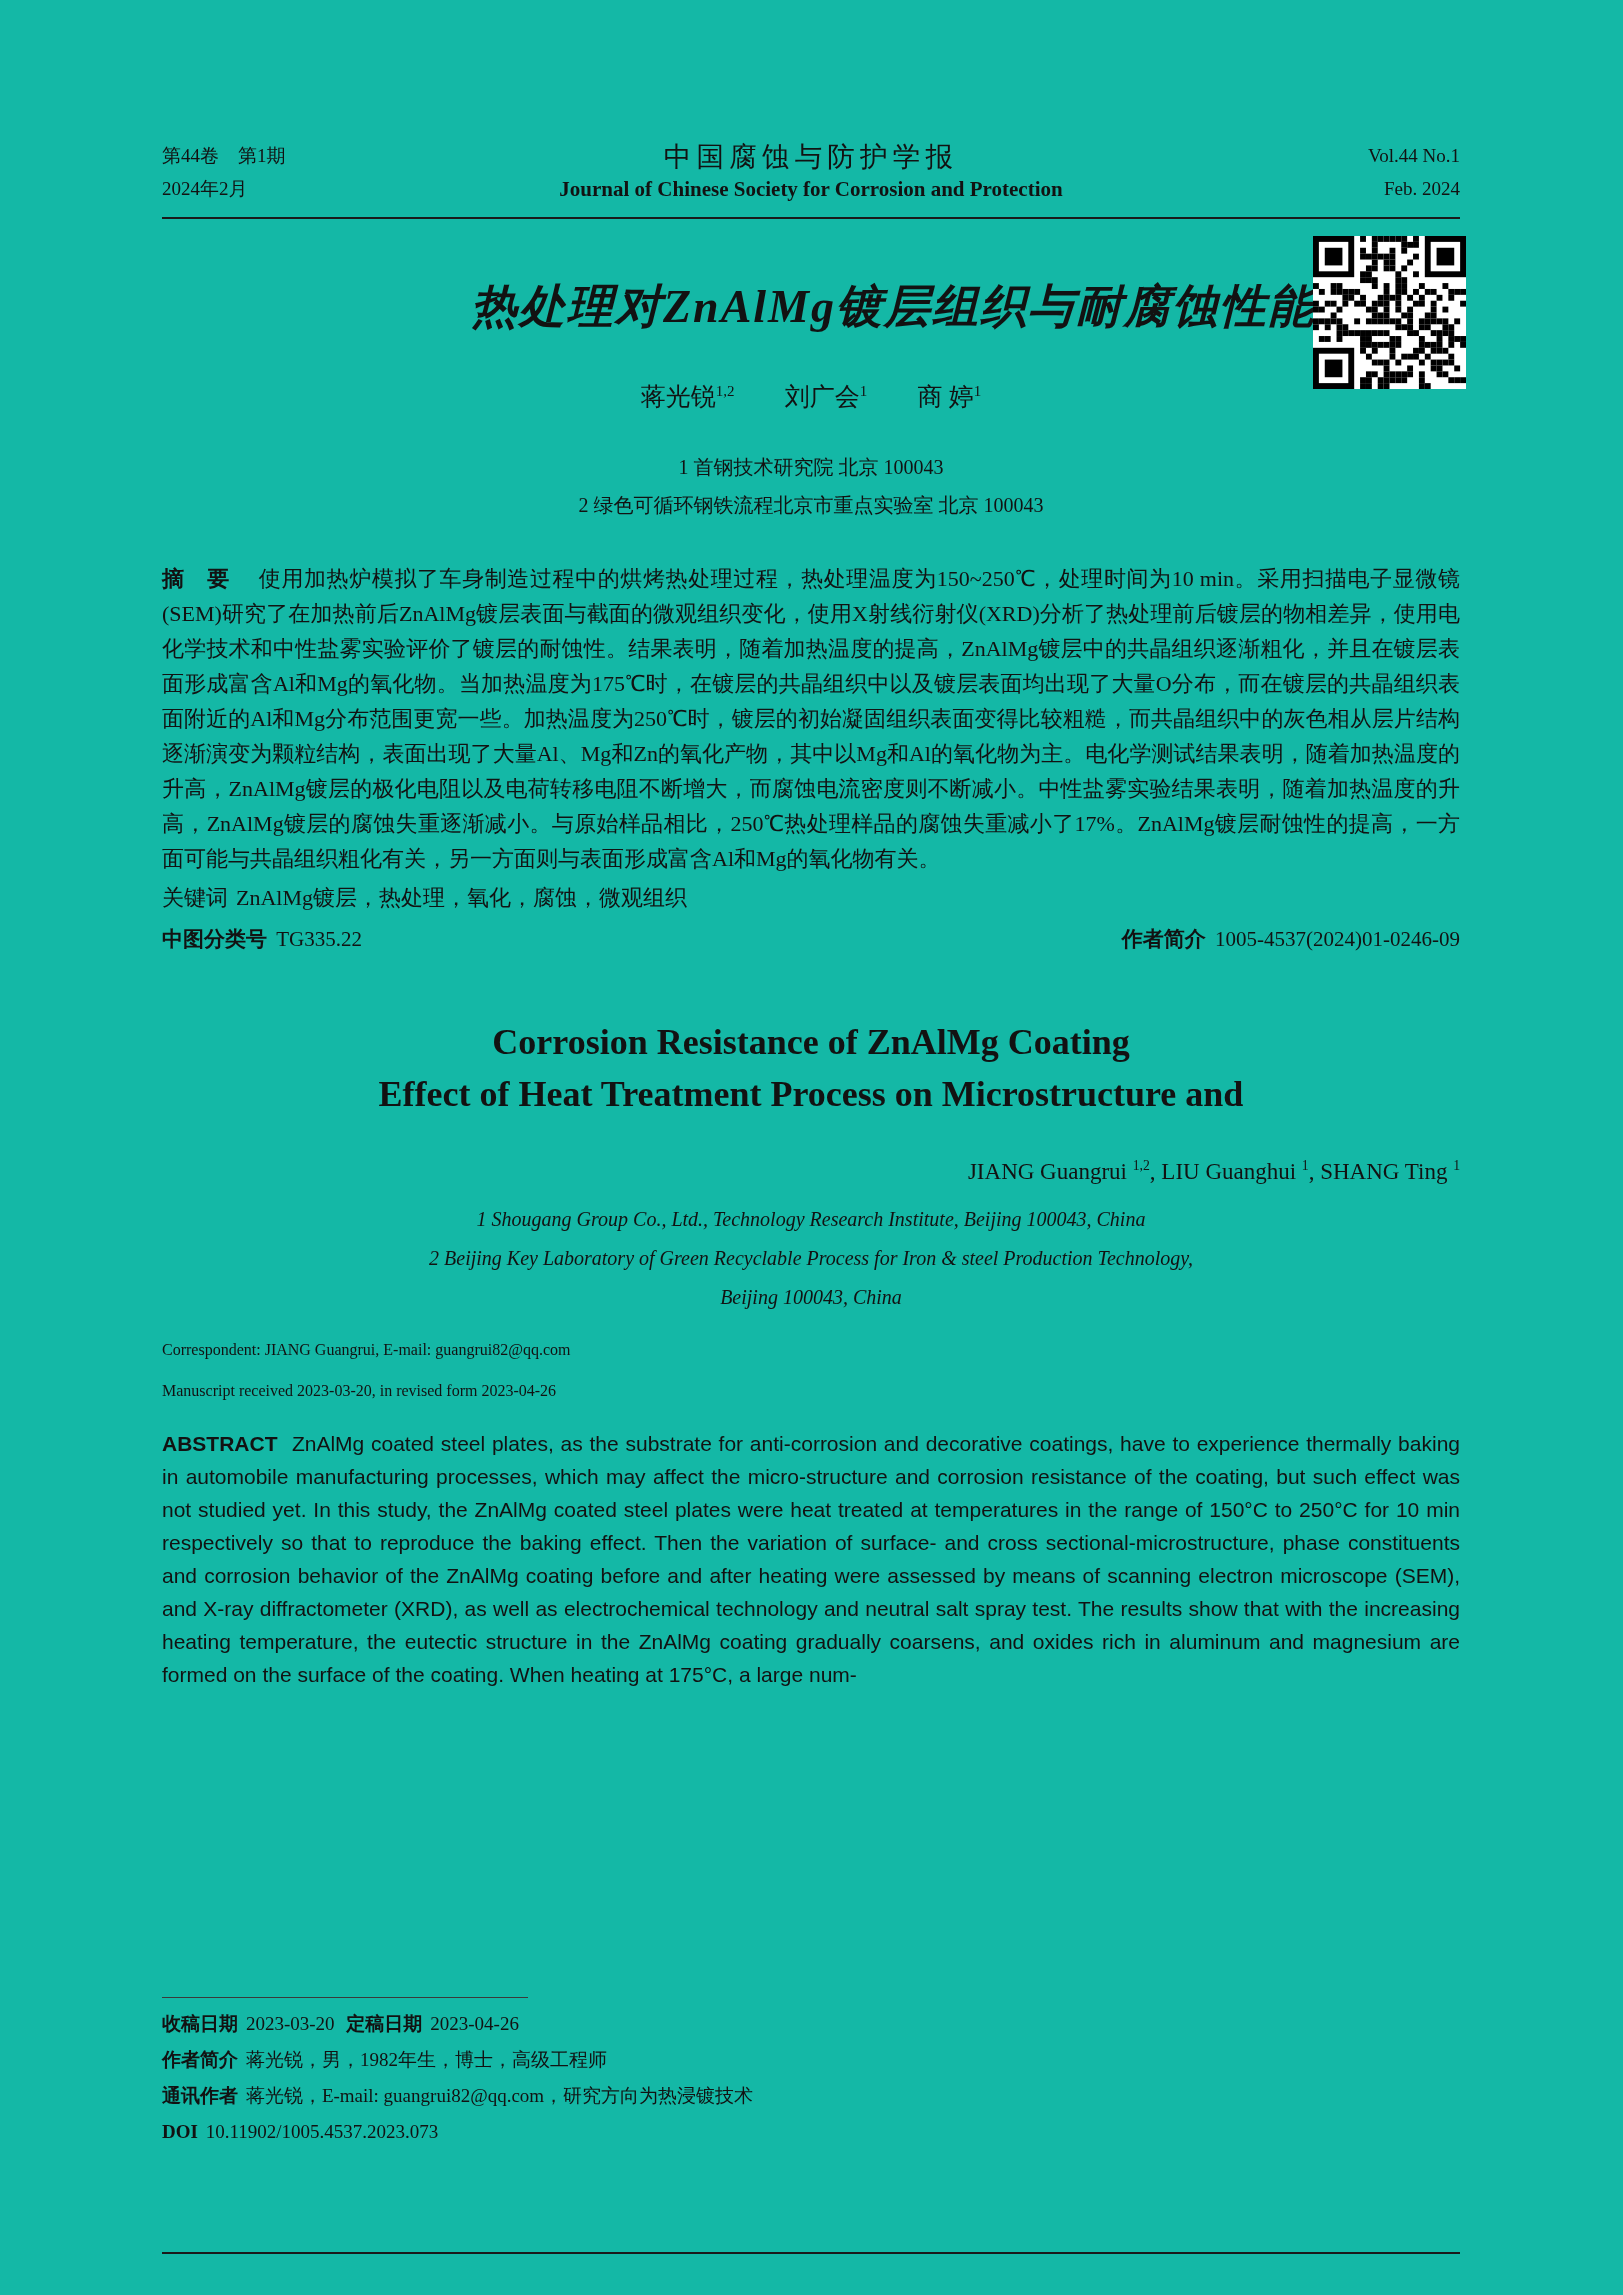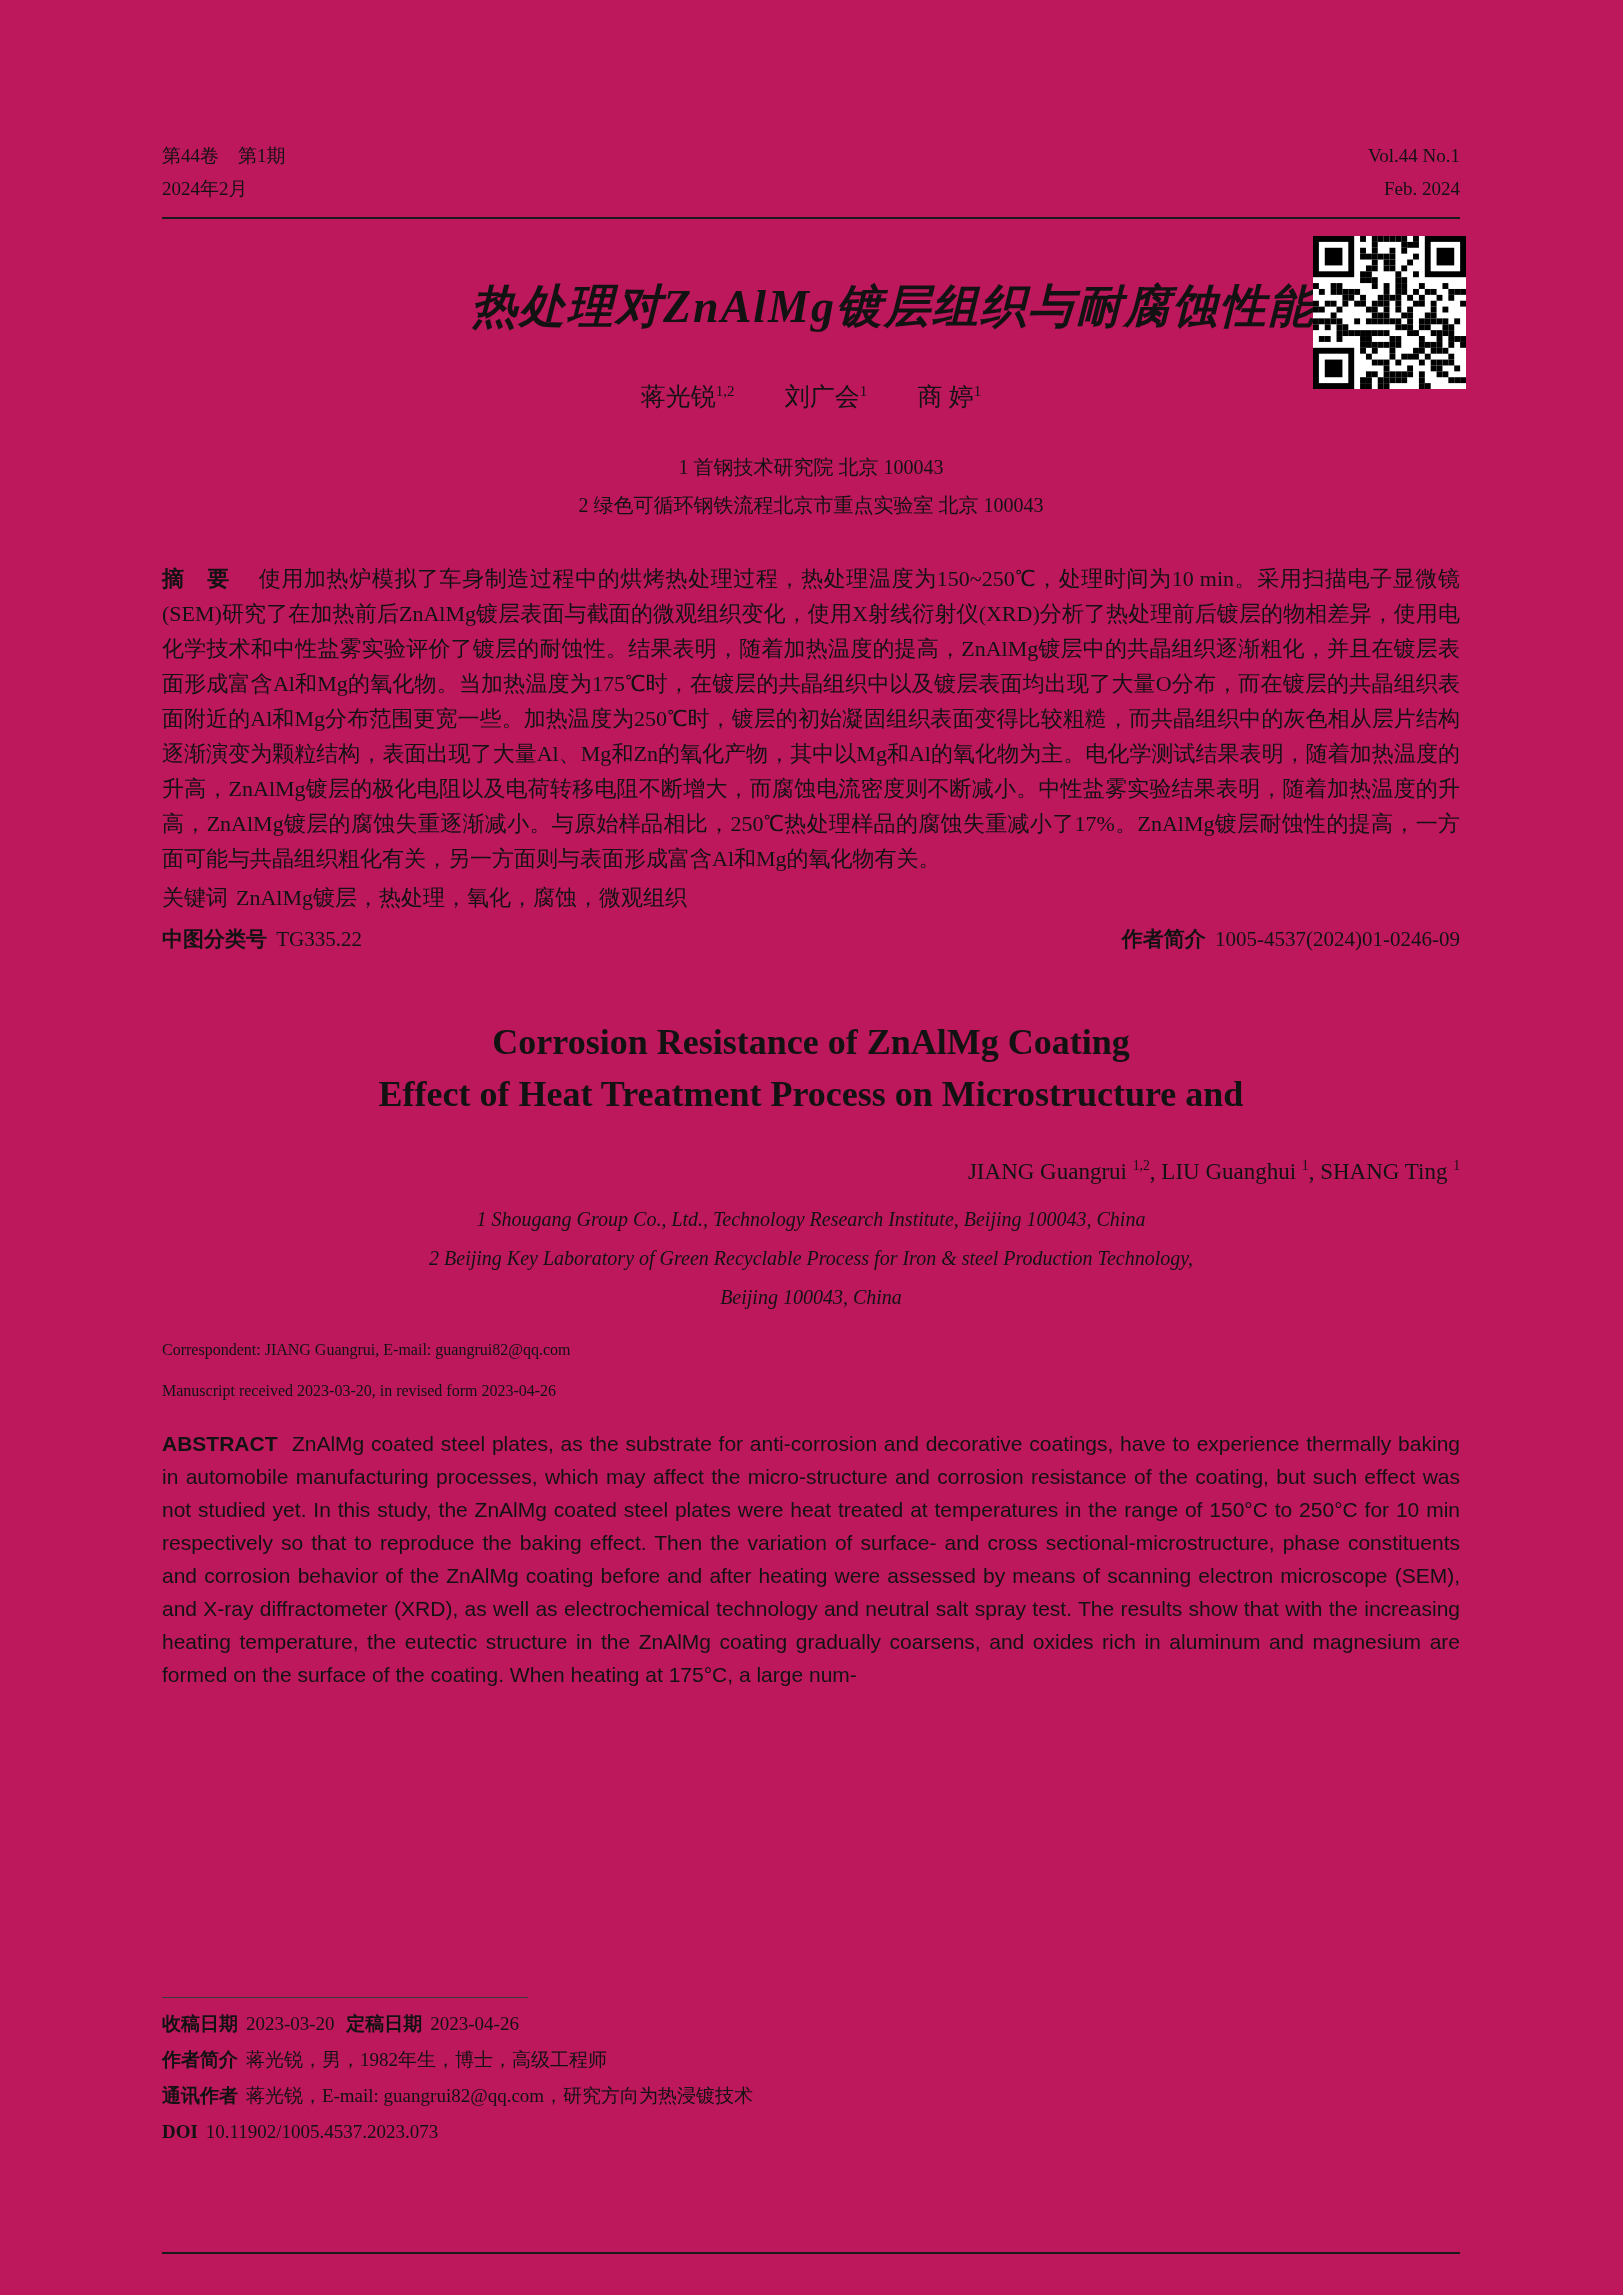--- a/index.html
+++ b/index.html
@@ -1,21 +1,21 @@
 <!DOCTYPE html>
 <html style="font-size:10.5px"><head>
 <meta charset="utf-8">
 <style>
   * { margin:0; padding:0; box-sizing:border-box; }
   html, body { background:#9a9a9a; }
   .page {
     position:relative;
     width:1623px; height:2295px;
     margin:0 auto;
-    background:#be185d;
+    background:#14b8a6;
     color:#121212;
     font-family:"Liberation Serif", serif;
     overflow:hidden;
   }
   .content { position:absolute; left:162px; right:163px; top:0; }
 
   
   .header { display:flex; justify-content:space-between; align-items:flex-end; padding-top:139px; }
   .header-col { font-size:19px; line-height:33px; width:222px; }
   .header-col.right { text-align:right; }
@@ -71,20 +71,24 @@
 <body>
 
 <div class="page">
 
   <div class="content">
 
     <div class="header">
       <div class="header-col">
         <div>第44卷　第1期</div>
         <div>2024年2月</div>
+      </div>
+      <div class="header-center">
+        <div class="journal-cn">中国腐蚀与防护学报</div>
+        <div class="journal-en">Journal of Chinese Society for Corrosion and Protection</div>
       </div>
       <div class="header-col right">
         <div>Vol.44  No.1</div>
         <div>Feb.  2024</div>
       </div>
     </div>
     <div class="header-rule"></div>
 
     <h1 class="title-cn">热处理对ZnAlMg镀层组织与耐腐蚀性能的影响</h1>
 

